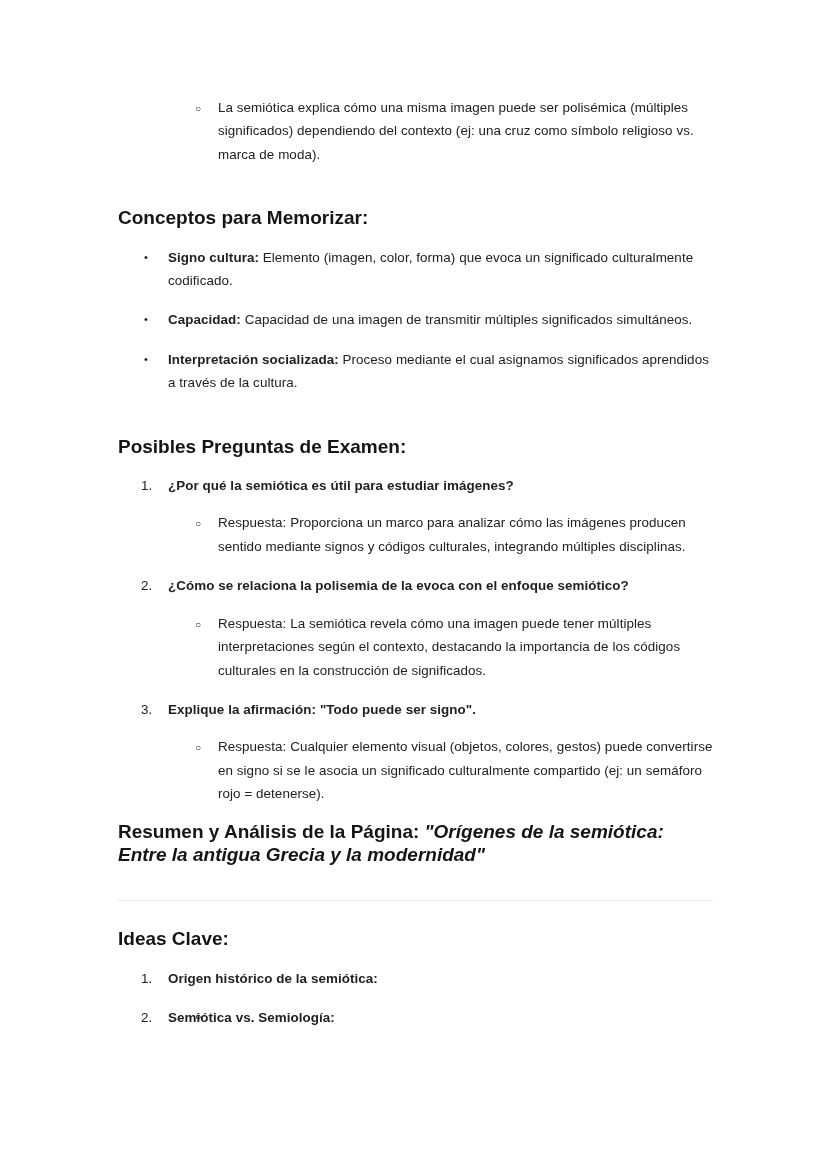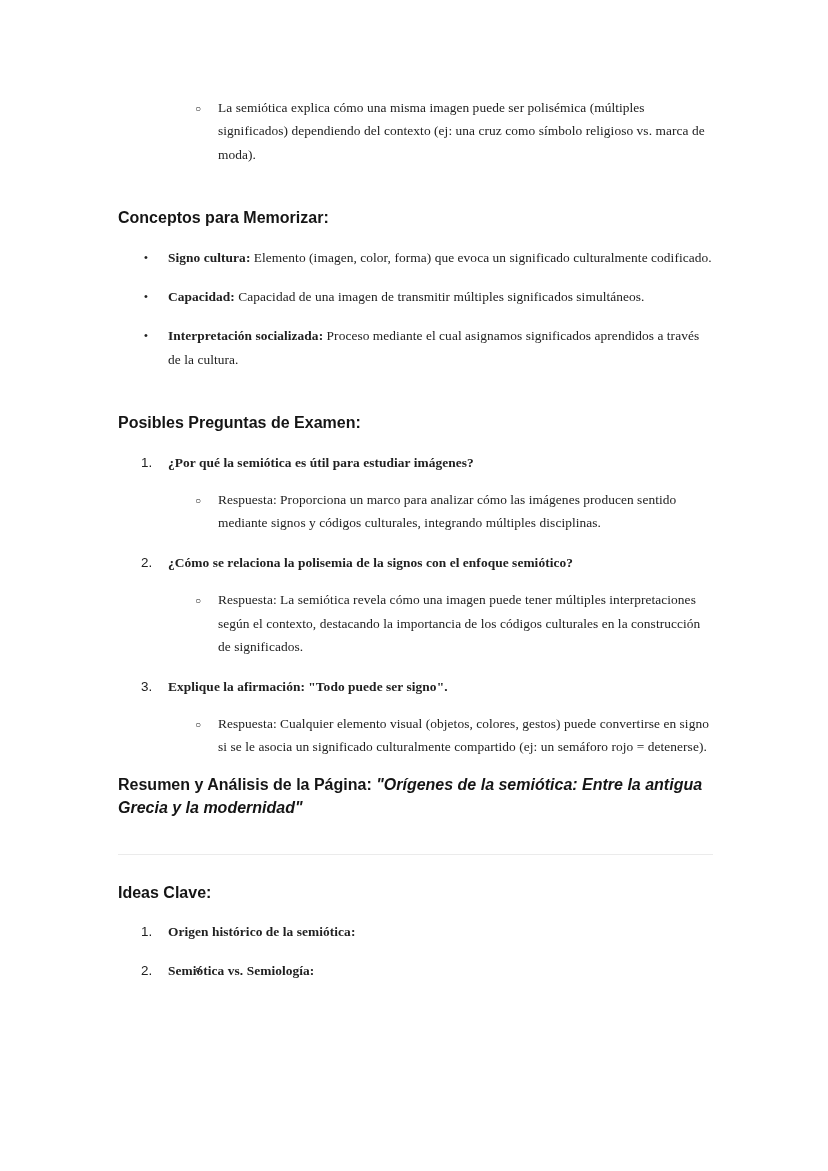--- a/index.html
+++ b/index.html
@@ -25,28 +25,27 @@
   .content {
     width: 595px;
   }
 
   
   .txt {
     font-size: 13.4px;
     line-height: 23.4px;
     color: #212121;
     letter-spacing: 0.005em;
-    font-family: Liberation Serif, serif;
   }
   .bold { font-weight: 700; }
   .bolditalic { font-weight: 700; font-style: italic; }
 
   
   .heading {
-    font-size: 16px;
+    font-size: 19px;
     line-height: 23.4px;
     font-weight: 700;
     color: #151515;
     margin: 0;
   }
 
   
   ul.lvl1, ol.lvl1 {
     margin: 0;
     padding: 0;
@@ -138,21 +137,21 @@
         <span class="marker">1.</span>
         <span class="txt body-text bold">¿Por qué la semiótica es útil para estudiar imágenes?</span>
       </li>
       <div class="li l2-circle">
         <span class="marker">○</span>
         <span class="txt body-text">Respuesta: Proporciona un marco para analizar cómo las imágenes producen sentido mediante signos y códigos culturales, integrando múltiples disciplinas.</span>
       </div>
 
       <li class="li l1-num">
         <span class="marker">2.</span>
-        <span class="txt body-text bold">¿Cómo se relaciona la polisemia de la signos con el enfoque semiótico?</span>
+        <span class="txt body-text bold">¿Cómo se relaciona la polisemia de la evoca con el enfoque semiótico?</span>
       </li>
       <div class="li l2-circle">
         <span class="marker">○</span>
         <span class="txt body-text">Respuesta: La semiótica revela cómo una imagen puede tener múltiples interpretaciones según el contexto, destacando la importancia de los códigos culturales en la construcción de significados.</span>
       </div>
 
       <li class="li l1-num">
         <span class="marker">3.</span>
         <span class="txt body-text bold">Explique la afirmación: "Todo puede ser signo".</span>
       </li>

